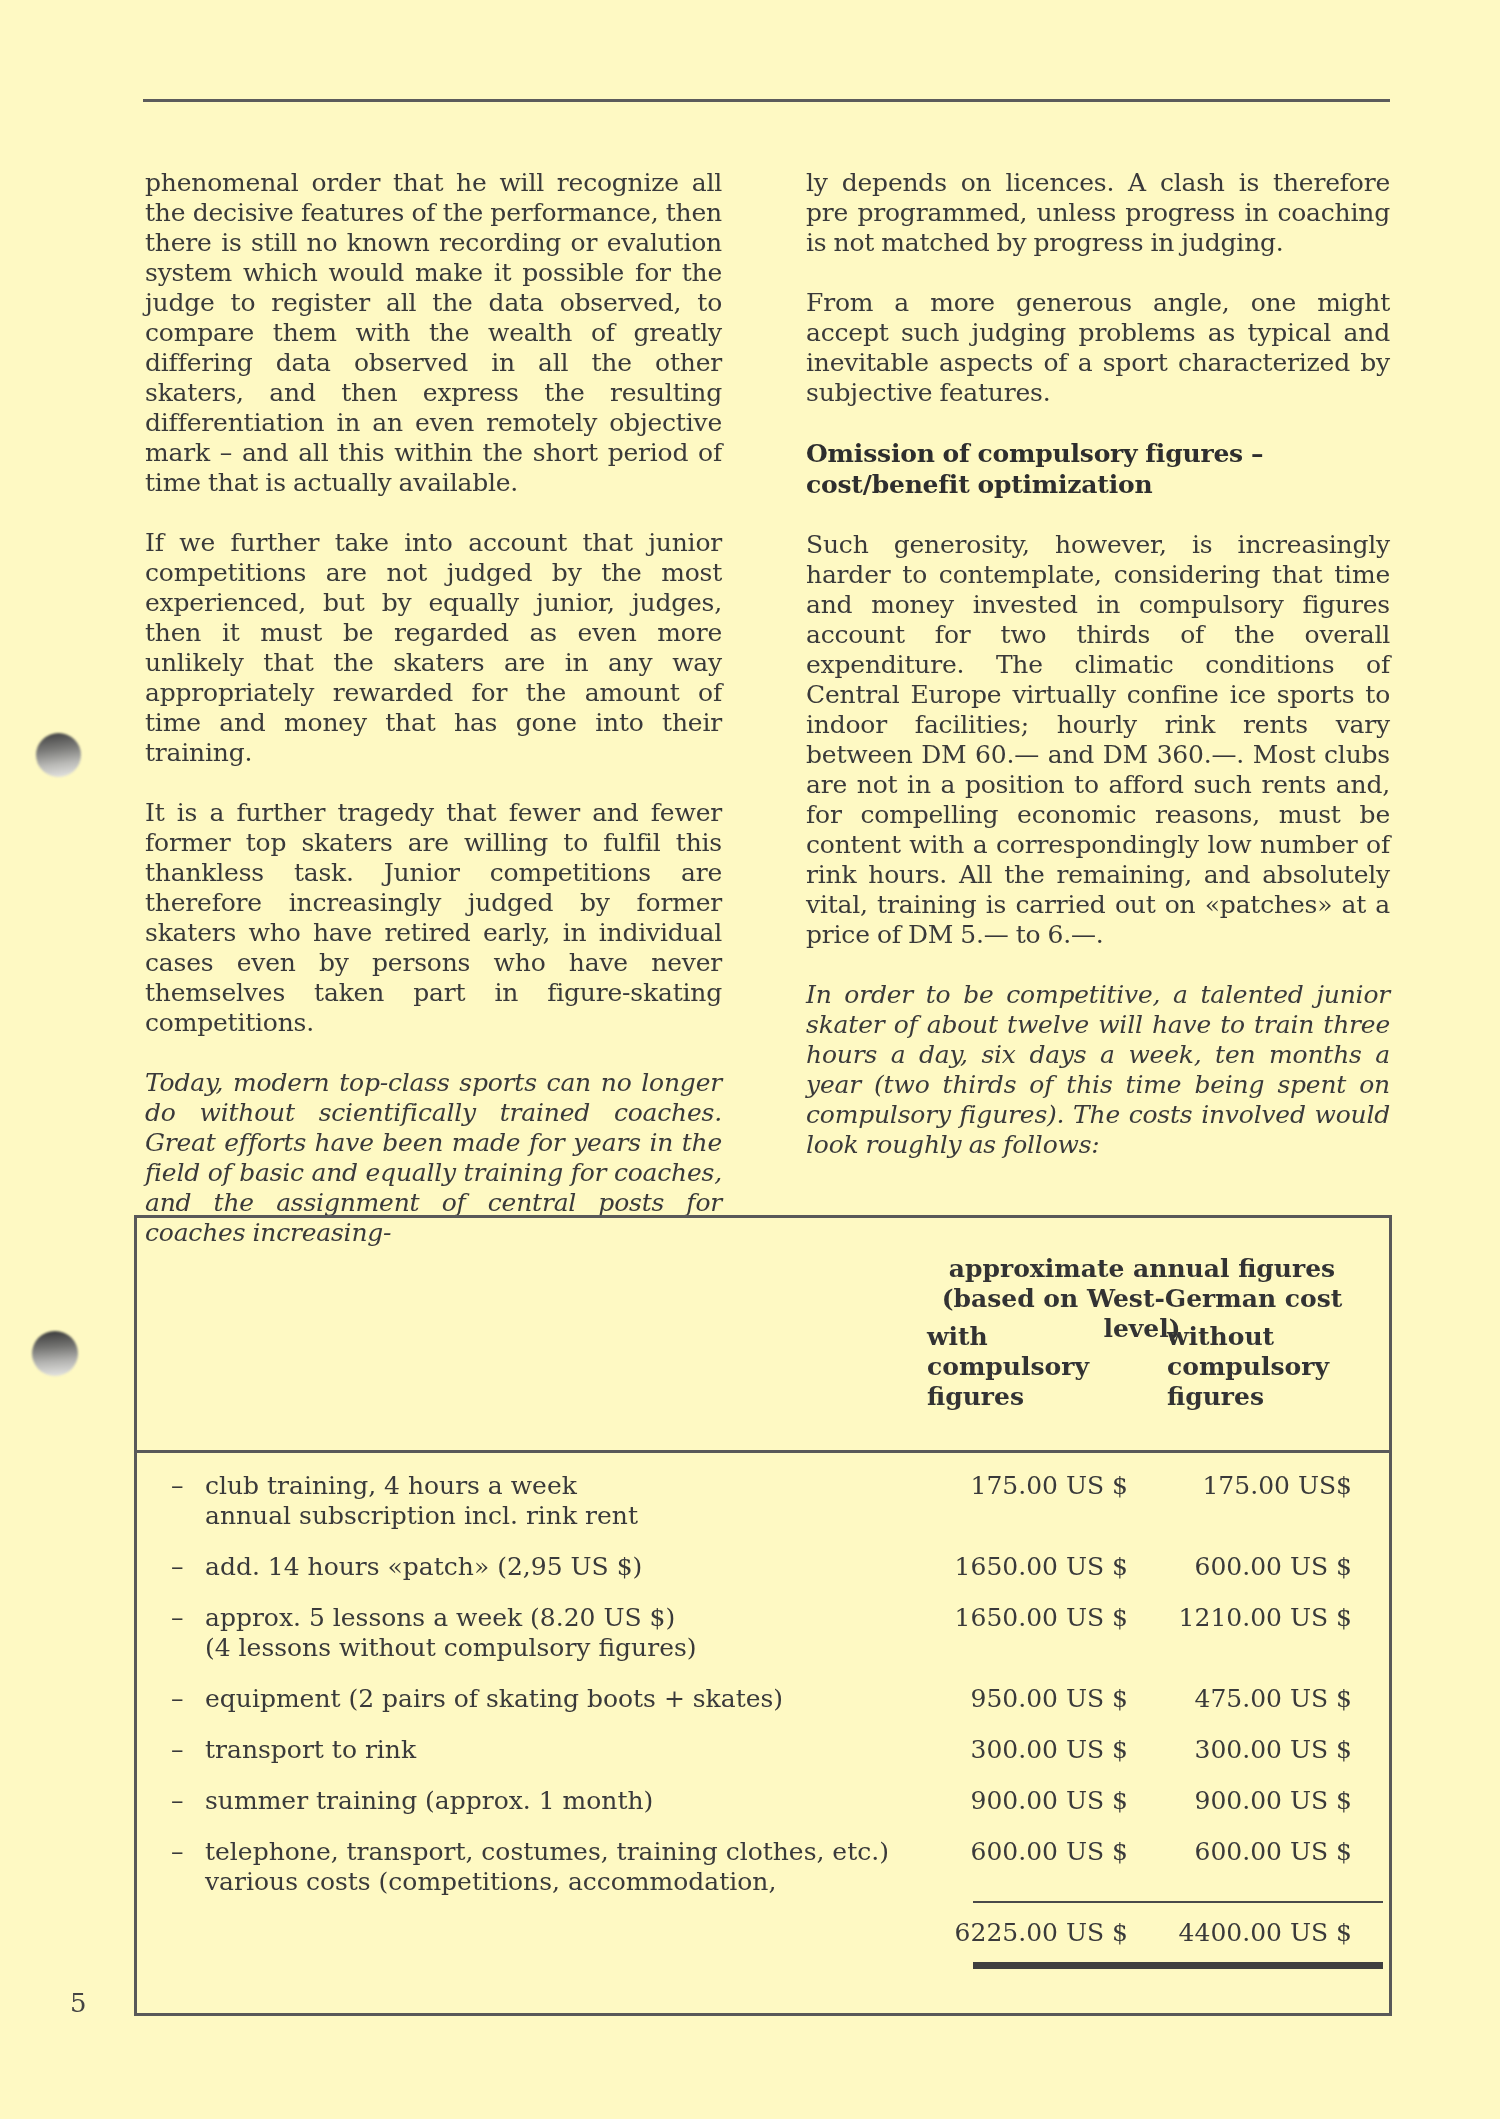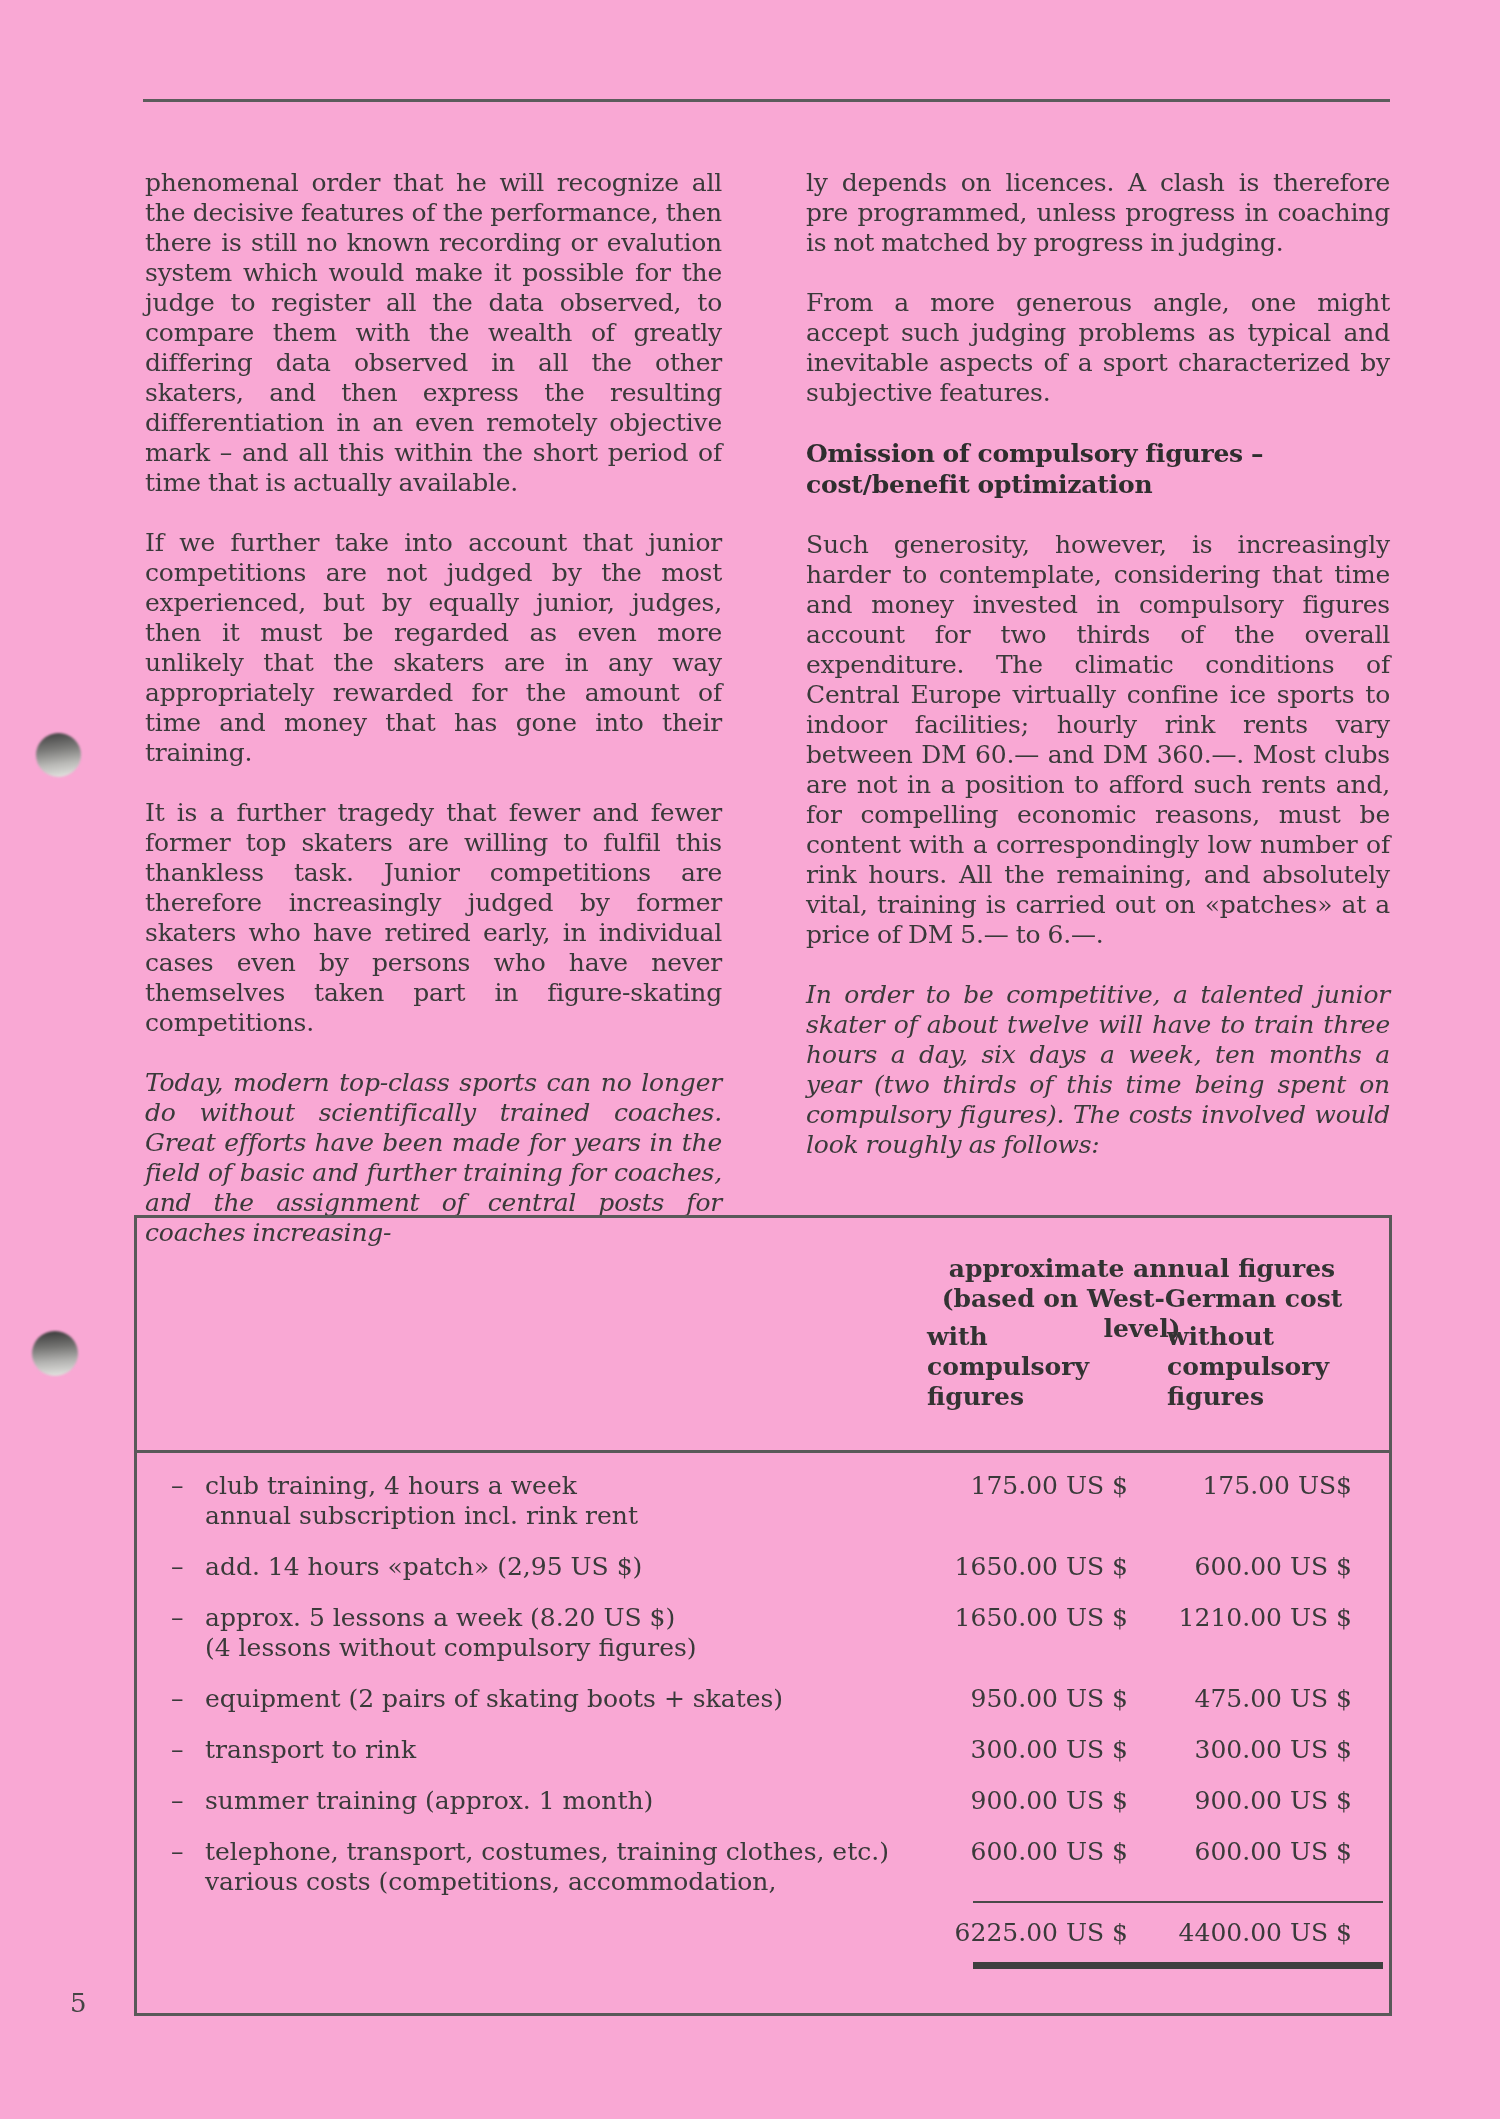--- a/index.html
+++ b/index.html
@@ -1,20 +1,20 @@
 <!DOCTYPE html>
 <html><head>
 <meta charset="utf-8">
 <style>
   html, body { margin: 0; padding: 0; background: #f7f6f3; }
   .page {
     position: relative;
     width: 1500px;
     height: 2119px;
-    background: #f9a8d4;
+    background: #fef9c3;
     font-family: "DejaVu Serif", "Liberation Serif", serif;
     color: #3a3a3a;
     overflow: hidden;
   }
 
   .top-rule {
     position: absolute;
     left: 143px; top: 99px;
     width: 1247px; height: 3px;
     background: #5c5c5c;
@@ -126,21 +126,21 @@
   <div class="top-rule"></div>
 
   <div class="hole hole-1"></div>
   <div class="hole hole-2"></div>
 
   <div class="columns">
     <div class="col col-left">
       <p>phenomenal order that he will recognize all the decisive features of the performance, then there is still no known recording or evalution system which would make it possible for the judge to register all the data observed, to compare them with the wealth of greatly differing data observed in all the other skaters, and then express the resulting differentiation in an even remotely objective mark – and all this within the short period of time that is actually available.</p>
       <p>If we further take into account that junior competitions are not judged by the most experienced, but by equally junior, judges, then it must be regarded as even more unlikely that the skaters are in any way appropriately rewarded for the amount of time and money that has gone into their training.</p>
       <p>It is a further tragedy that fewer and fewer former top skaters are willing to fulfil this thankless task. Junior competitions are therefore increasingly judged by former skaters who have retired early, in individual cases even by persons who have never themselves taken part in figure-skating competitions.</p>
-      <p>Today, modern top-class sports can no longer do without scientifically trained coaches. Great efforts have been made for years in the field of basic and further training for coaches, and the assignment of central posts for coaches increasing-</p>
+      <p>Today, modern top-class sports can no longer do without scientifically trained coaches. Great efforts have been made for years in the field of basic and equally training for coaches, and the assignment of central posts for coaches increasing-</p>
     </div>
     <div class="col col-right">
       <p>ly depends on licences. A clash is therefore pre programmed, unless progress in coaching is not matched by progress in judging.</p>
       <p>From a more generous angle, one might accept such judging problems as typical and inevitable aspects of a sport characterized by subjective features.</p>
       <h2 class="subhead">Omission of compulsory figures – cost/benefit optimization</h2>
       <p>Such generosity, however, is increasingly harder to contemplate, considering that time and money invested in compulsory figures account for two thirds of the overall expenditure. The climatic conditions of Central Europe virtually confine ice sports to indoor facilities; hourly rink rents vary between DM 60.— and DM 360.—. Most clubs are not in a position to afford such rents and, for compelling economic reasons, must be content with a correspondingly low number of rink hours. All the remaining, and absolutely vital, training is carried out on «patches» at a price of DM 5.— to 6.—.</p>
       <p>In order to be competitive, a talented junior skater of about twelve will have to train three hours a day, six days a week, ten months a year (two thirds of this time being spent on compulsory figures). The costs involved would look roughly as follows:</p>
     </div>
   </div>
 

